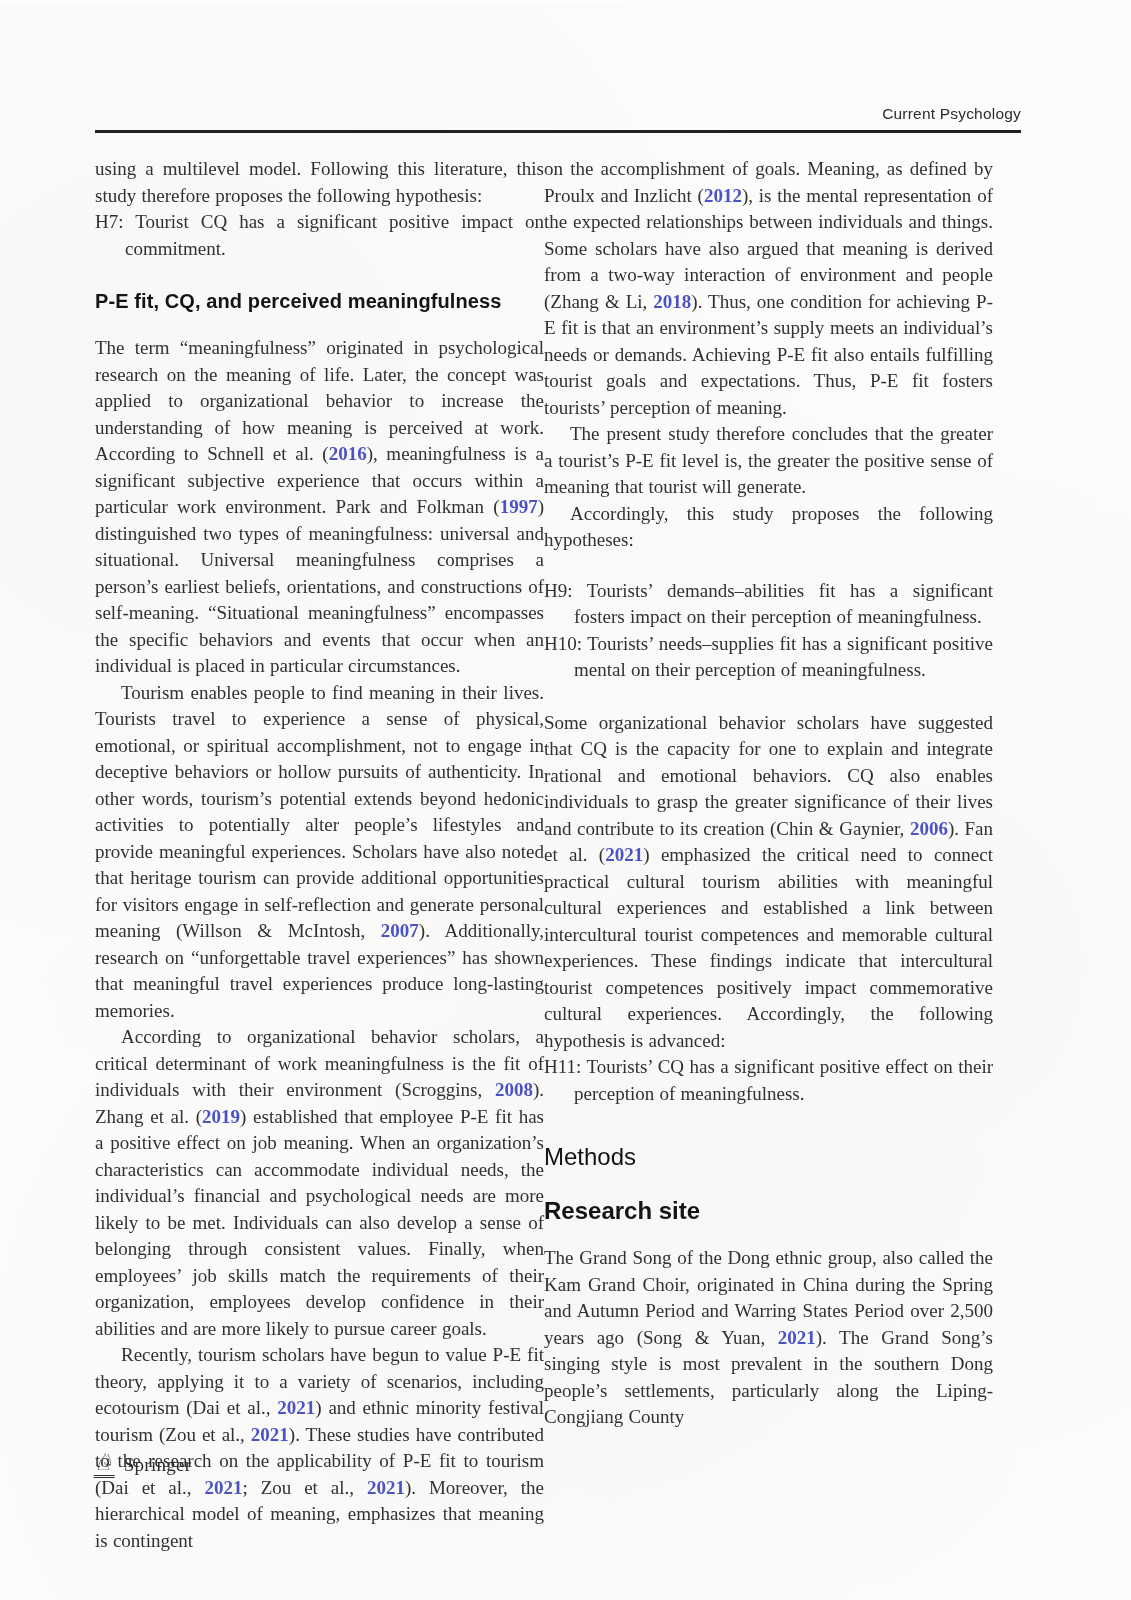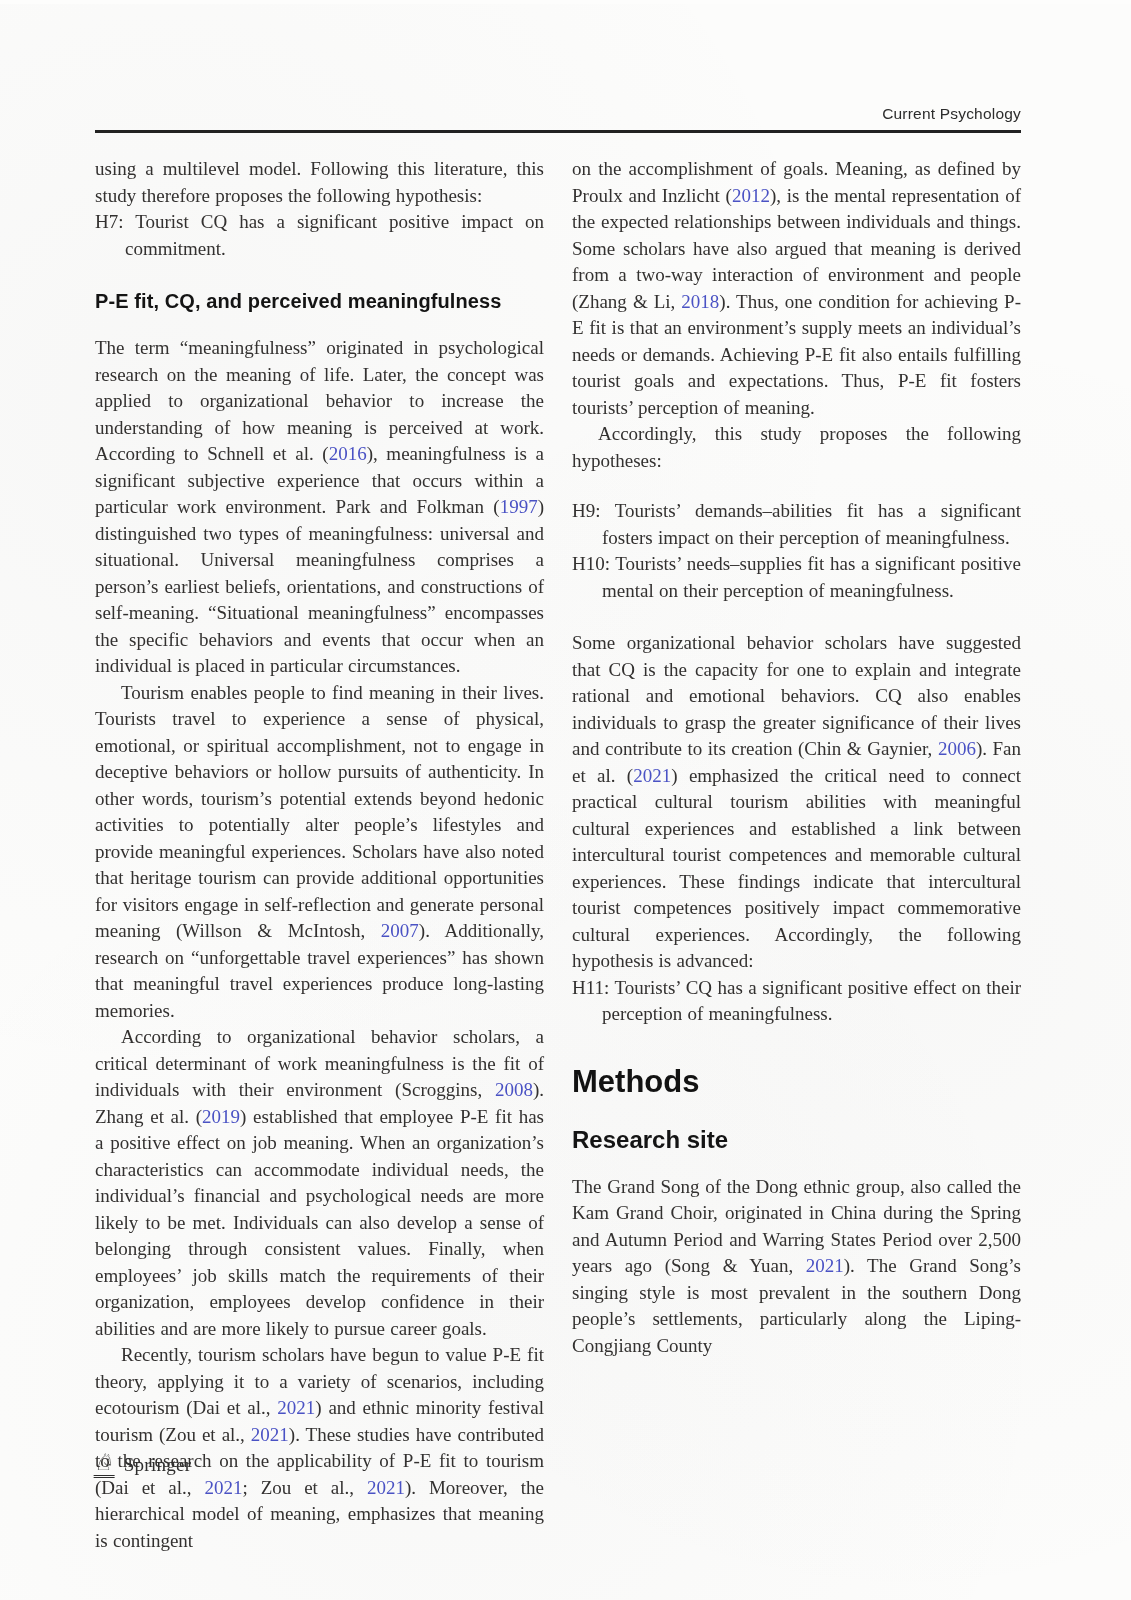--- a/index.html
+++ b/index.html
@@ -23,21 +23,21 @@
     font-family:"Liberation Sans", sans-serif;
     font-size:15.5px; color:#2c2c2c;
     text-align:right;
     padding-top:101px;
     letter-spacing:0.2px;
   }
   .header-rule { height:3px; background:#222; margin-top:7px; }
 
   .columns {
     position:absolute; top:152px; left:95px; width:926px;
-    display:flex; gap:28px;
+    display:flex; 
   }
   .col { width:449px; }
 
   p.body-text {
     margin:0;
     font-size:19px;
     line-height:26.5px;
     text-align:justify;
     color:#333130;
     word-spacing:0.5px;
@@ -52,32 +52,32 @@
 
   .sec-heading {
     font-family:Liberation Sans, sans-serif;
     font-weight:bold;
     font-size:20px; color:#141414;
     margin:28px 0 22px;
     letter-spacing:0.1px;
   }
   .h1-heading {
     font-family:"Liberation Sans", sans-serif;
-    font-weight:bold;
-    font-size:31px; color:#121212;
+    font-weight:normal;
+    font-size:24px; color:#121212;
     margin:36px 0 0;
   }
   .h2-heading {
     font-family:"Liberation Sans", sans-serif;
     font-weight:bold;
     font-size:24px; color:#141414;
     margin:26px 0 20px;
   }
 
-  .cite { color:var(--cite-color, #4a52c4); cursor:pointer; }
+  .cite { color:var(--cite-color, #4a52c4); cursor:pointer;font-weight:bold; }
 
   .page-footer {
     position:absolute; left:94px; top:1447px;
     display:flex; align-items:center; gap:9px;
     color:#2d2d2d;
   }
   .springer-logo {
     font-family:"DejaVu Sans", sans-serif;
     font-size:23px; line-height:1;
     color:#2d2d2d;
@@ -107,20 +107,21 @@
       <p class="body-text hyp hyp-single"><span>H7: Tourist CQ has a significant positive impact on commitment.</span></p>
       <h3 class="sec-heading">P-E fit, CQ, and perceived meaningfulness</h3>
       <p class="body-text"><span>The term “meaningfulness” originated in psychological research on the meaning of life. Later, the concept was applied to organizational behavior to increase the understanding of how meaning is perceived at work. According to Schnell et al. (</span><span class="cite">2016</span><span>), meaningfulness is a significant subjective experience that occurs within a particular work environment. Park and Folkman (</span><span class="cite">1997</span><span>) distinguished two types of meaningfulness: universal and situational. Universal meaningfulness comprises a person’s earliest beliefs, orientations, and constructions of self-meaning. “Situational meaningfulness” encompasses the specific behaviors and events that occur when an individual is placed in particular circumstances.</span></p>
       <p class="body-text indent"><span>Tourism enables people to find meaning in their lives. Tourists travel to experience a sense of physical, emotional, or spiritual accomplishment, not to engage in deceptive behaviors or hollow pursuits of authenticity. In other words, tourism’s potential extends beyond hedonic activities to potentially alter people’s lifestyles and provide meaningful experiences. Scholars have also noted that heritage tourism can provide additional opportunities for visitors engage in self-reflection and generate personal meaning (Willson &amp; McIntosh, </span><span class="cite">2007</span><span>). Additionally, research on “unforgettable travel experiences” has shown that meaningful travel experiences produce long-lasting memories.</span></p>
       <p class="body-text indent"><span>According to organizational behavior scholars, a critical determinant of work meaningfulness is the fit of individuals with their environment (Scroggins, </span><span class="cite">2008</span><span>). Zhang et al. (</span><span class="cite">2019</span><span>) established that employee P-E fit has a positive effect on job meaning. When an organization’s characteristics can accommodate individual needs, the individual’s financial and psychological needs are more likely to be met. Individuals can also develop a sense of belonging through consistent values. Finally, when employees’ job skills match the requirements of their organization, employees develop confidence in their abilities and are more likely to pursue career goals.</span></p>
       <p class="body-text indent"><span>Recently, tourism scholars have begun to value P-E fit theory, applying it to a variety of scenarios, including ecotourism (Dai et al., </span><span class="cite">2021</span><span>) and ethnic minority festival tourism (Zou et al., </span><span class="cite">2021</span><span>). These studies have contributed to the research on the applicability of P-E fit to tourism (Dai et al., </span><span class="cite">2021</span><span>; Zou et al., </span><span class="cite">2021</span><span>). Moreover, the hierarchical model of meaning, emphasizes that meaning is contingent</span></p>
     </section>
 
     <section class="col">
       <p class="body-text"><span>on the accomplishment of goals. Meaning, as defined by Proulx and Inzlicht (</span><span class="cite">2012</span><span>), is the mental representation of the expected relationships between individuals and things. Some scholars have also argued that meaning is derived from a two-way interaction of environment and people (Zhang &amp; Li, </span><span class="cite">2018</span><span>). Thus, one condition for achieving P-E fit is that an environment’s supply meets an individual’s needs or demands. Achieving P-E fit also entails fulfilling tourist goals and expectations. Thus, P-E fit fosters tourists’ perception of meaning.</span></p>
+      <p class="body-text indent"><span>The present study therefore concludes that the greater a tourist’s P-E fit level is, the greater the positive sense of meaning that tourist will generate.</span></p>
       <p class="body-text indent"><span>Accordingly, this study proposes the following hypotheses:</span></p>
       <div class="hyp-list">
         <p class="body-text hyp"><span>H9: Tourists’ demands–abilities fit has a significant fosters impact on their perception of meaningfulness.</span></p>
         <p class="body-text hyp"><span>H10: Tourists’ needs–supplies fit has a significant positive mental on their perception of meaningfulness.</span></p>
       </div>
       <p class="body-text"><span>Some organizational behavior scholars have suggested that CQ is the capacity for one to explain and integrate rational and emotional behaviors. CQ also enables individuals to grasp the greater significance of their lives and contribute to its creation (Chin &amp; Gaynier, </span><span class="cite">2006</span><span>). Fan et al. (</span><span class="cite">2021</span><span>) emphasized the critical need to connect practical cultural tourism abilities with meaningful cultural experiences and established a link between intercultural tourist competences and memorable cultural experiences. These findings indicate that intercultural tourist competences positively impact commemorative cultural experiences. Accordingly, the following hypothesis is advanced:</span></p>
       <p class="body-text hyp hyp-single"><span>H11: Tourists’ CQ has a significant positive effect on their perception of meaningfulness.</span></p>
       <h1 class="h1-heading">Methods</h1>
       <h2 class="h2-heading">Research site</h2>
       <p class="body-text"><span>The Grand Song of the Dong ethnic group, also called the Kam Grand Choir, originated in China during the Spring and Autumn Period and Warring States Period over 2,500 years ago (Song &amp; Yuan, </span><span class="cite">2021</span><span>). The Grand Song’s singing style is most prevalent in the southern Dong people’s settlements, particularly along the Liping-Congjiang County</span></p>

